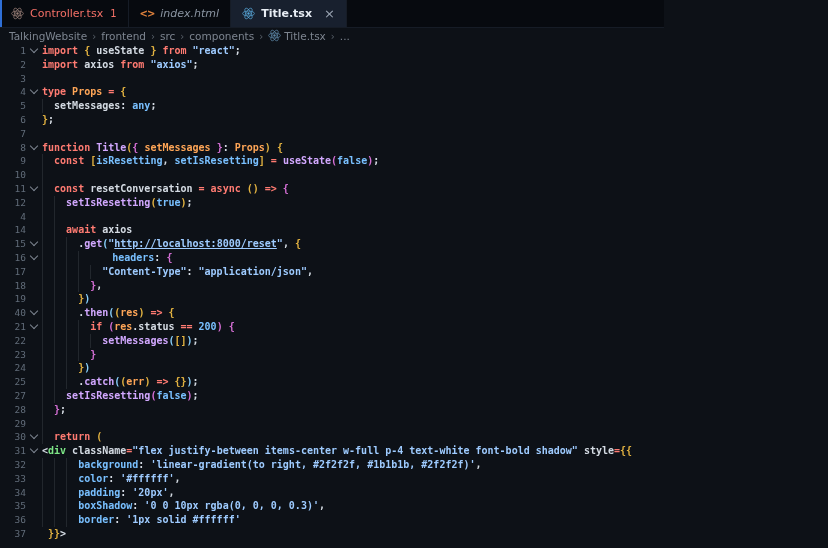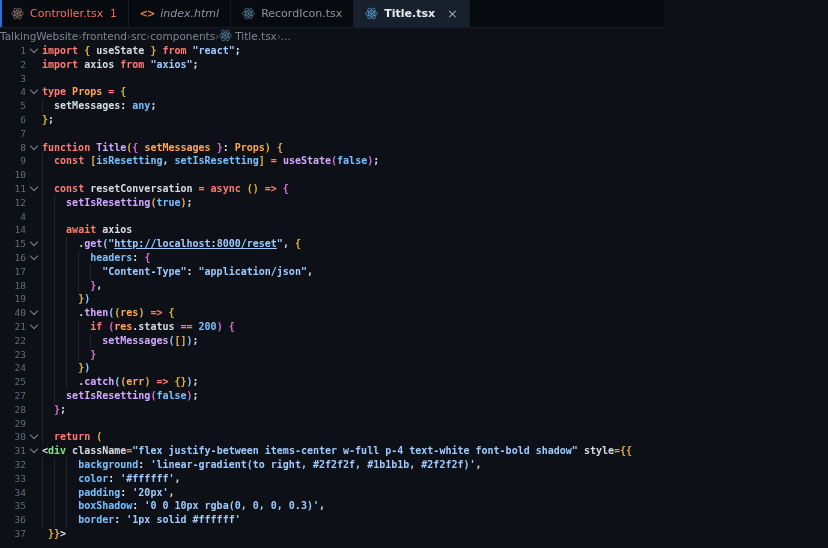--- a/index.html
+++ b/index.html
@@ -8,21 +8,21 @@
   .tabbar{height:27px;background:#070a0f;display:flex;align-items:stretch;border-bottom:1px solid #161c26;position:relative;}
   .accent-strip{position:absolute;left:0;top:0;width:2px;height:27px;z-index:3;}
   .tab{display:flex;align-items:center;gap:6px;padding:0 11px;border-right:1px solid #161c26;font-size:11px;color:#8b95a2;cursor:pointer;white-space:nowrap;}
   .tab.active{background:#18202e;color:#e8edf4;font-weight:bold;}
   .tab .ticon{display:flex;align-items:center;}
   .tab .badge{font-size:10px;margin-left:1px;}
   .tab .close{font-size:13px;color:#9aa4b2;margin-left:6px;font-weight:normal;}
   .tab.italic .tlabel{font-style:italic;}
   .html-glyph{font-size:10px;font-weight:bold;letter-spacing:-1px;}
   
-  .breadcrumb{height:16px;display:flex;align-items:center;font-size:10.5px;color:#7d8590;background:#0d1117;}
+  .breadcrumb{height:16px;display:flex;align-items:center;padding-left:9px;font-size:10.5px;color:#7d8590;gap:5px;background:#0d1117;}
   .crumb{cursor:pointer;display:flex;align-items:center;gap:3px;}
   .crumb-sep{color:#586069;font-size:10px;}
   
   .editor{font-family:"DejaVu Sans Mono",monospace;font-size:10px;font-weight:600;}
   .line{display:flex;height:13.8px;line-height:13.8px;}
   .ln{width:26px;text-align:right;color:#616c79;font-size:9.5px;flex:none;font-weight:normal;cursor:pointer;}
   .fold{width:16px;flex:none;text-align:center;cursor:pointer;}
   .chev{display:inline-block;width:5px;height:5px;border-right:1.2px solid #7d8590;border-bottom:1.2px solid #7d8590;transform:rotate(45deg);margin-bottom:2px;}
   .code{white-space:pre;position:relative;flex:1;color:#d4dbe3;cursor:text;}
   .guide{position:absolute;top:0;bottom:0;width:1px;background:rgba(110,118,129,0.22);}
@@ -48,33 +48,20 @@
         </span>
         <span class="tlabel" style="color: rgb(244, 112, 103);">Controller.tsx</span>
         <span class="badge" style="color: rgb(244, 112, 103);">1</span>
       </div>
       <div class="tab italic">
         <span class="ticon">
           <span class="html-glyph" style="color:#e0823d">&lt;&gt;</span>
         </span>
         <span class="tlabel" style="color: rgb(139, 149, 162);">index.html</span>
       </div>
-      <div class="tab">
-        <span class="ticon">
-          <svg width="13" height="13" viewBox="-11 -11 22 22" style="color:#5d87a6">
-            <circle r="2" fill="currentColor"></circle>
-            <g stroke="currentColor" fill="none" stroke-width="1.2">
-              <ellipse rx="10" ry="4.2"></ellipse>
-              <ellipse rx="10" ry="4.2" transform="rotate(60)"></ellipse>
-              <ellipse rx="10" ry="4.2" transform="rotate(120)"></ellipse>
-            </g>
-          </svg>
-        </span>
-        <span class="tlabel" style="color: rgb(139, 149, 162);">RecordIcon.tsx</span>
-      </div>
       <div class="tab active">
         <span class="ticon">
           <svg width="13" height="13" viewBox="-11 -11 22 22" style="color:#58a6d8">
             <circle r="2" fill="currentColor"></circle>
             <g stroke="currentColor" fill="none" stroke-width="1.2">
               <ellipse rx="10" ry="4.2"></ellipse>
               <ellipse rx="10" ry="4.2" transform="rotate(60)"></ellipse>
               <ellipse rx="10" ry="4.2" transform="rotate(120)"></ellipse>
             </g>
           </svg>
@@ -180,21 +167,21 @@
         <span class="code"><span class="guide" style="left: 0ch;"></span><span class="guide" style="left: 2ch;"></span>    <span style="color: rgb(255, 123, 114);">await </span><span style="color: rgb(212, 219, 227);">axios</span></span>
       </div>
       <div class="line">
         <span class="ln">15</span>
         <span class="fold"><span class="chev"></span></span>
         <span class="code"><span class="guide" style="left: 0ch;"></span><span class="guide" style="left: 2ch;"></span><span class="guide" style="left: 4ch;"></span>      <span style="color: rgb(212, 219, 227);">.</span><span style="color: rgb(210, 168, 255);">get</span><span style="color: rgb(135, 206, 250);">(</span><span style="color: rgb(158, 203, 255);">"</span><span class="tok-su" style="color: rgb(158, 203, 255);">http://localhost:8000/reset</span><span style="color: rgb(158, 203, 255);">"</span><span style="color: rgb(212, 219, 227);">, </span><span style="color: rgb(227, 179, 65);">{</span></span>
       </div>
       <div class="line">
         <span class="ln">16</span>
         <span class="fold"><span class="chev"></span></span>
-        <span class="code"><span class="guide" style="left: 0ch;"></span><span class="guide" style="left: 2ch;"></span><span class="guide" style="left: 4ch;"></span><span class="guide" style="left: 6ch;"></span>        <span style="color: rgb(121, 192, 255);">headers</span><span style="color: rgb(212, 219, 227);">: </span><span style="color: rgb(214, 112, 214);">{</span></span>
+        <span class="code"><span class="guide" style="left: 0ch;"></span><span class="guide" style="left: 2ch;"></span><span class="guide" style="left: 4ch;"></span><span class="guide" style="left: 6ch;"></span>        <span style="color: rgb(121, 192, 255); margin-left: 22px;">headers</span><span style="color: rgb(212, 219, 227);">: </span><span style="color: rgb(214, 112, 214);">{</span></span>
       </div>
       <div class="line">
         <span class="ln">17</span>
         <span class="fold"></span>
         <span class="code"><span class="guide" style="left: 0ch;"></span><span class="guide" style="left: 2ch;"></span><span class="guide" style="left: 4ch;"></span><span class="guide" style="left: 6ch;"></span><span class="guide" style="left: 8ch;"></span>          <span style="color: rgb(158, 203, 255);">"Content-Type"</span><span style="color: rgb(212, 219, 227);">: </span><span style="color: rgb(158, 203, 255);">"application/json"</span><span style="color: rgb(212, 219, 227);">,</span></span>
       </div>
       <div class="line">
         <span class="ln">18</span>
         <span class="fold"></span>
         <span class="code"><span class="guide" style="left: 0ch;"></span><span class="guide" style="left: 2ch;"></span><span class="guide" style="left: 4ch;"></span><span class="guide" style="left: 6ch;"></span>        <span style="color: rgb(214, 112, 214);">}</span><span style="color: rgb(212, 219, 227);">,</span></span>

